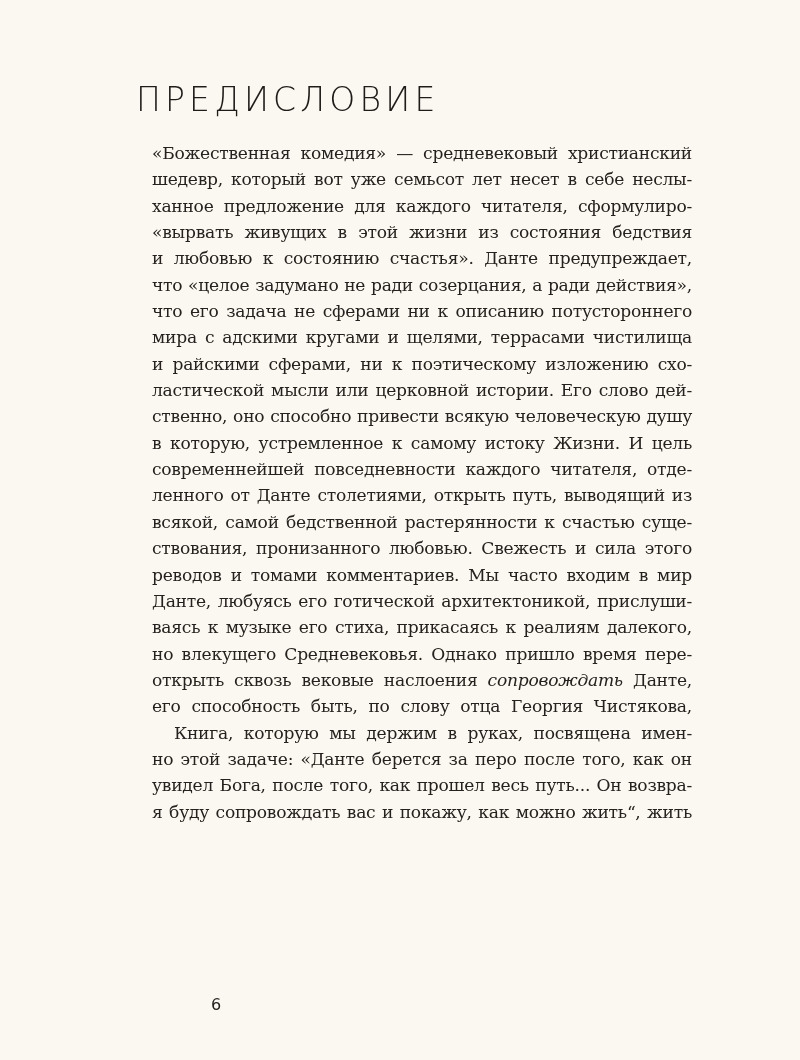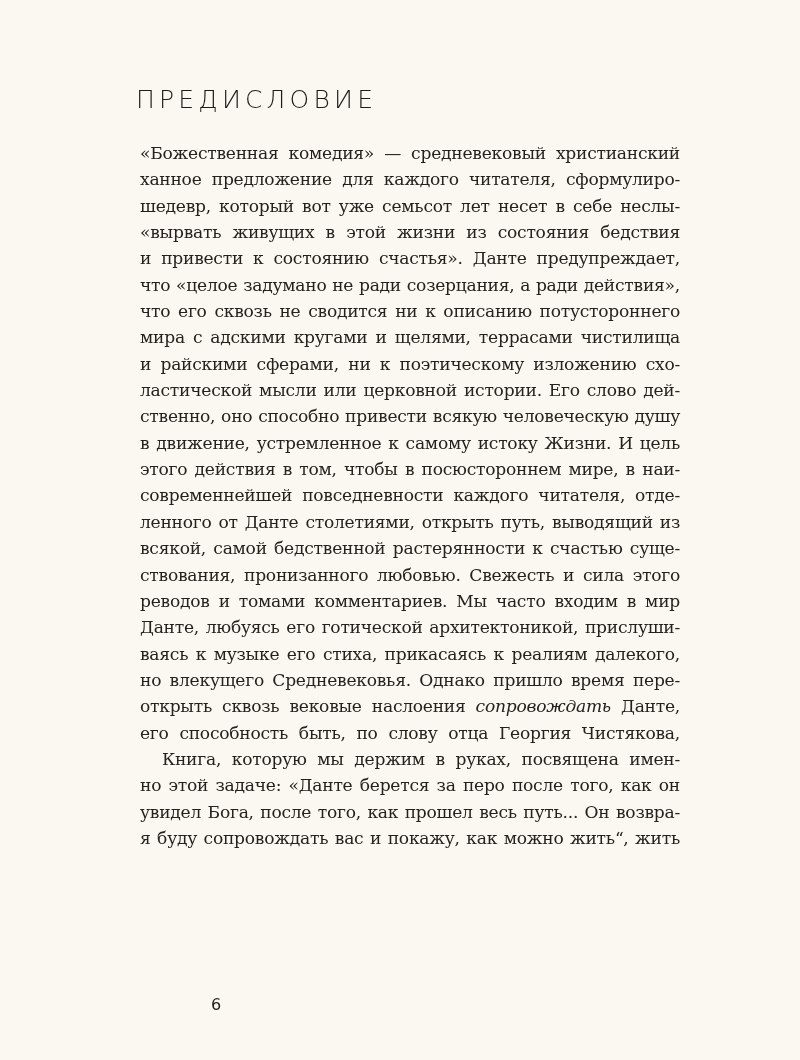--- a/index.html
+++ b/index.html
@@ -9,29 +9,29 @@
       position: relative;
       overflow: hidden;
       color: #231f1c;
     }
     .page { position: absolute; left: 0; top: 0; width: 800px; height: 1060px; }
     .heading {
       position: absolute;
       left: 136px; top: 78px;
       font-family: "DejaVu Sans", sans-serif;
       font-weight: 300;
-      font-size: 25px;
+      font-size: 33px;
       letter-spacing: 4.2px;
       line-height: 44px;
       color: #1f1b19;
       margin: 0;
     }
     .text {
       position: absolute;
-      left: 140px; top: 140px;
+      left: 152px; top: 140px;
       width: 540px;
     }
     .line {
       display: block;
       height: 26.35px;
       line-height: 26.35px;
       font-family: "DejaVu Serif", serif;
       font-size: 17.1px;
       text-align: justify;
       text-align-last: justify;
@@ -54,32 +54,31 @@
   </style>
 </head>
 <body>
 
 <div class="page">
   <h1 class="heading">ПРЕДИСЛОВИЕ</h1>
 
   <div class="text">
     <div>
       <span class="line">«Божественная комедия» — средневековый христианский</span>
+      <span class="line">шедевр, который вот уже семьсот лет несет в себе неслы-</span>
       <span class="line">ханное предложение для каждого читателя, сформулиро-</span>
-      <span class="line">шедевр, который вот уже семьсот лет несет в себе неслы-</span>
       <span class="line">«вырвать живущих в этой жизни из состояния бедствия</span>
-      <span class="line">и привести к состоянию счастья». Данте предупреждает,</span>
+      <span class="line">и любовью к состоянию счастья». Данте предупреждает,</span>
       <span class="line">что «целое задумано не ради созерцания, а ради действия»,</span>
-      <span class="line">что его сквозь не сводится ни к описанию потустороннего</span>
+      <span class="line">что его задача не сферами ни к описанию потустороннего</span>
       <span class="line">мира с адскими кругами и щелями, террасами чистилища</span>
       <span class="line">и райскими сферами, ни к поэтическому изложению схо-</span>
       <span class="line">ластической мысли или церковной истории. Его слово дей-</span>
       <span class="line">ственно, оно способно привести всякую человеческую душу</span>
-      <span class="line">в движение, устремленное к самому истоку Жизни. И цель</span>
-      <span class="line">этого действия в том, чтобы в посюстороннем мире, в наи-</span>
+      <span class="line">в которую, устремленное к самому истоку Жизни. И цель</span>
       <span class="line">современнейшей повседневности каждого читателя, отде-</span>
       <span class="line">ленного от Данте столетиями, открыть путь, выводящий из</span>
       <span class="line">всякой, самой бедственной растерянности к счастью суще-</span>
       <span class="line">ствования, пронизанного любовью. Свежесть и сила этого</span>
       <span class="line">реводов и томами комментариев. Мы часто входим в мир</span>
       <span class="line">Данте, любуясь его готической архитектоникой, прислуши-</span>
       <span class="line">ваясь к музыке его стиха, прикасаясь к реалиям далекого,</span>
       <span class="line">но влекущего Средневековья. Однако пришло время пере-</span>
       <span class="line"><span class="seg">открыть сквозь вековые наслоения </span><i>сопровождать</i><span class="seg"> Данте,</span></span>
       <span class="line">его способность быть, по слову отца Георгия Чистякова,</span>

